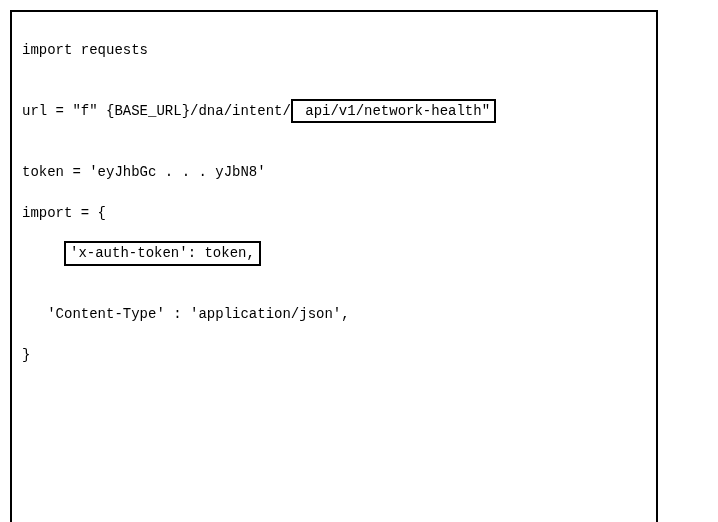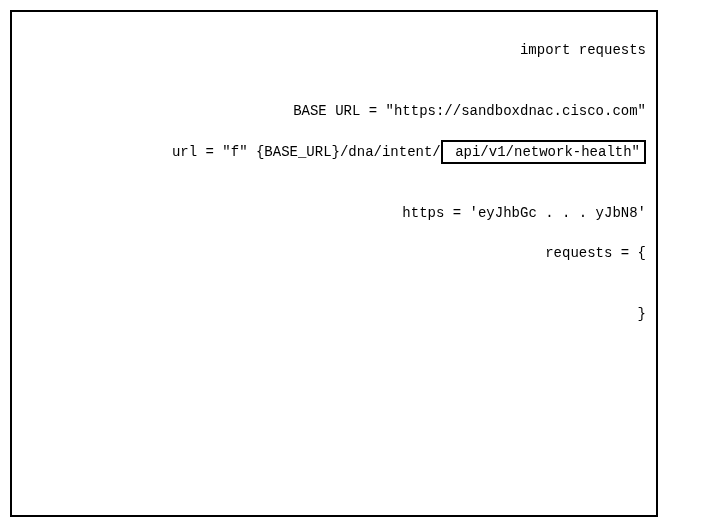--- a/index.html
+++ b/index.html
@@ -16,43 +16,43 @@
   .code-box {
     border: 2px solid #000000;
     padding: 8px 10px 8px 10px;
     width: 648px;
     box-sizing: border-box;
     white-space: pre;
   }
   .line {
     display: block;
     white-space: pre;
-    text-align: right;
   }
   .boxed {
     display: inline-block;
     border: 2px solid #000000;
     padding: 0px 4px;
     margin: -2px 0;
     vertical-align: baseline;
     white-space: pre;
   }
 </style>
 </head>
 <body>
 
 <div class="code-box">
 <span class="line">import requests</span>
 <span class="line"></span>
-<span class="line">BASE URL = "https://sandboxdnac.cisco.com"</span>
 <span class="line"><span>url = "f" {BASE_URL}/dna/intent/</span><span class="boxed"> api/v1/network-health"</span></span>
 <span class="line"></span>
-<span class="line">https = 'eyJhbGc . . . yJbN8'</span>
-<span class="line">requests = {</span>
+<span class="line">token = 'eyJhbGc . . . yJbN8'</span>
+<span class="line">import = {</span>
+<span class="line"><span>     </span><span class="boxed">'x-auth-token': token,</span></span>
 <span class="line"></span>
+<span class="line">   'Content-Type' : 'application/json',</span>
 <span class="line">}</span>
 <span class="line"></span>
 
 <span class="line"></span>
 
 <span class="line"></span>
 
 
 
 </div>

